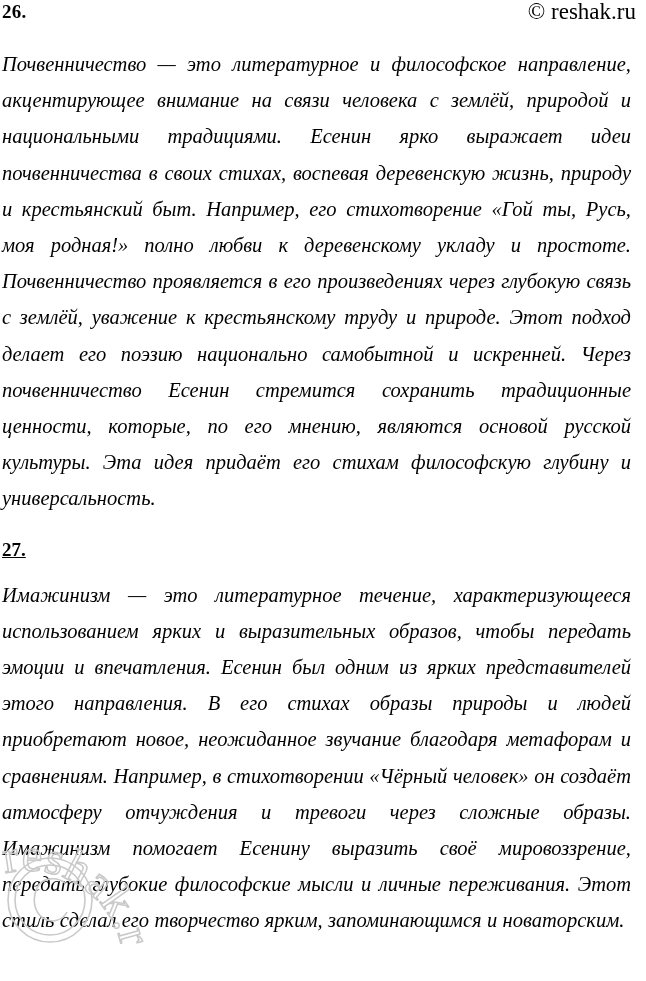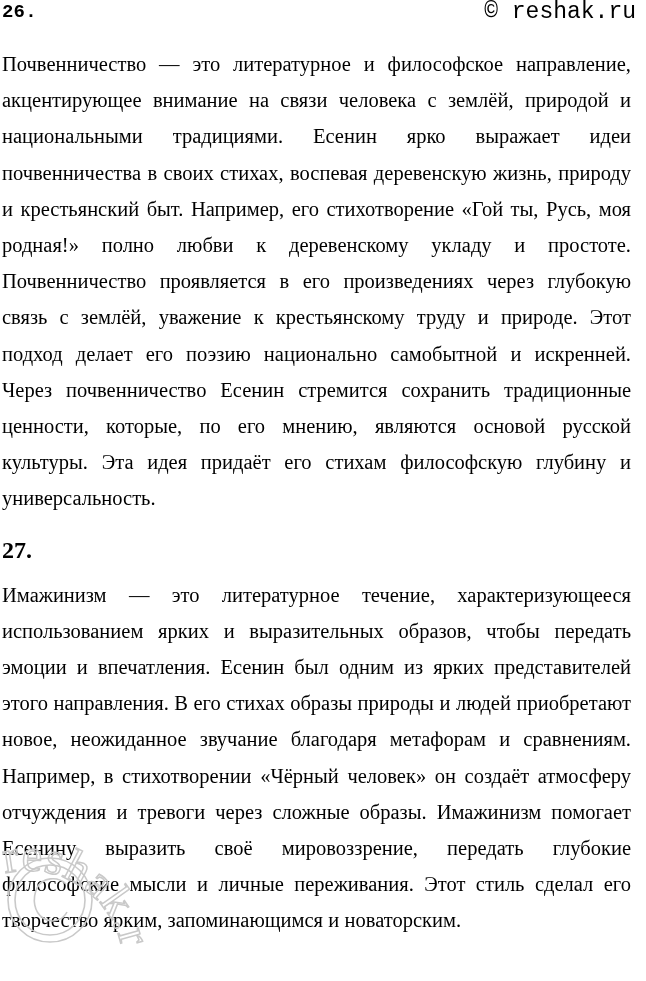--- a/index.html
+++ b/index.html
@@ -25,21 +25,20 @@
     padding: 0 6px 0 2px;
   }
 
   
   .header-row {
     position: relative;
     height: 30px;
     display: flex;
     align-items: flex-start;
     justify-content: space-between;
-    font-family: Liberation Mono, monospace;
   }
   .item-number {
     font-size: 19px;
     font-weight: bold;
     line-height: 24px;
     letter-spacing: 0.2px;
   }
   .site-mark {
     font-size: 23px;
     line-height: 24px;
@@ -50,35 +49,37 @@
   
   .section-heading {
     font-size: 19px;
     font-weight: bold;
     line-height: 26px;
     margin: 12px 0 0 0;
     letter-spacing: 0.1px;
   }
 
   .item-number-standalone {
-    font-size: 24px;
+    font-size: 19px;
     font-weight: bold;
     line-height: 26px;
     margin: 20px 0 0 0;
+    text-decoration: underline;
   }
 
   
   .body-text {
     font-size: 20.5px;
     line-height: 36.2px;
     text-align: justify;
     text-justify: inter-word;
     margin: 14px 9px 0 0;
     word-spacing: 0.2px;
     hyphens: none;
+    font-style: italic;
   }
   .body-text.first-para { margin-top: 16px; }
   .body-text.second-para { margin-top: 14px; }
 
   
   .watermark {
     position: absolute;
     left: -6px;
     top: 812px;
     width: 200px;

